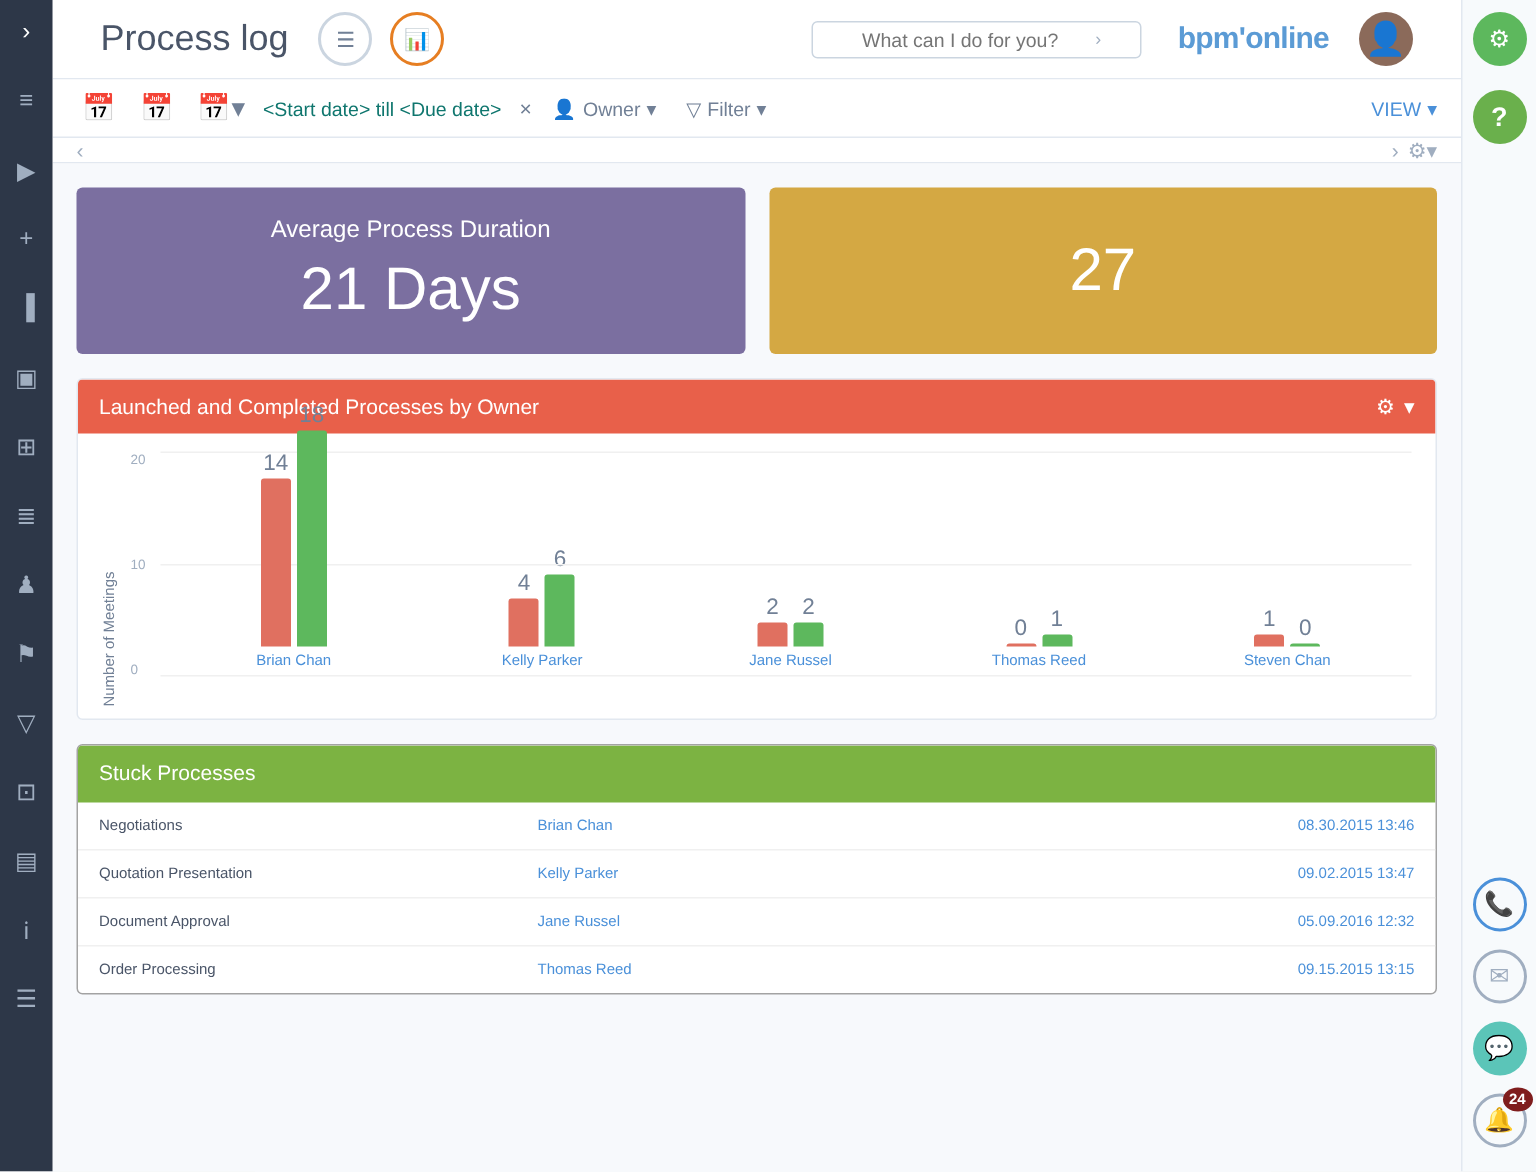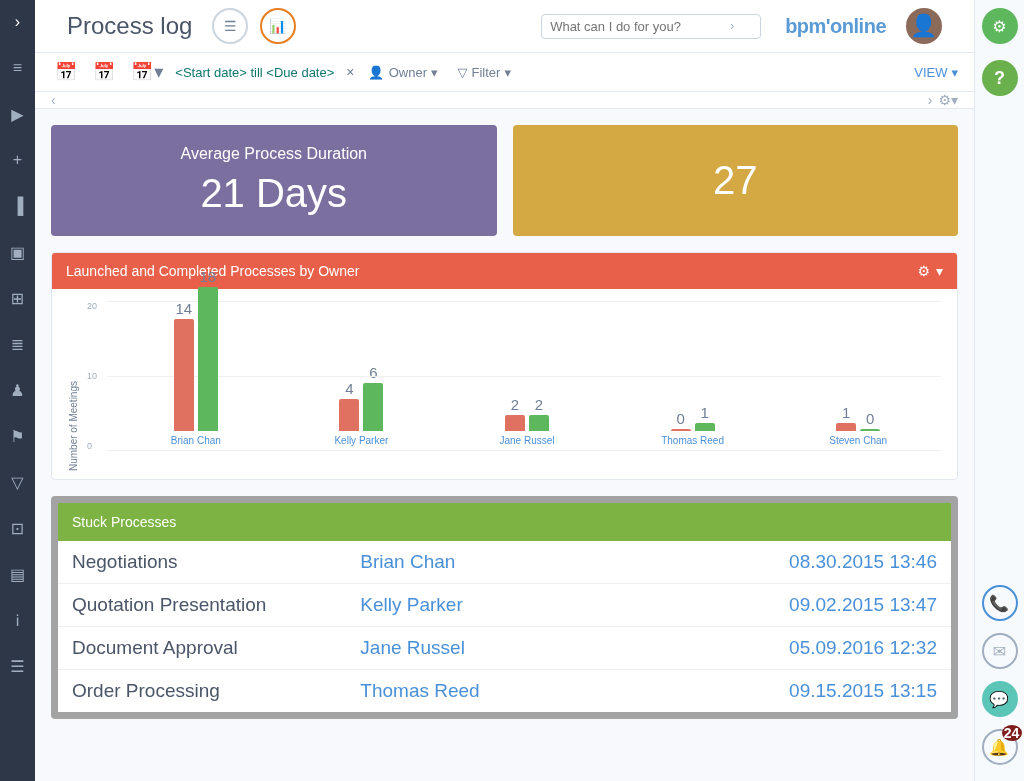--- a/index.html
+++ b/index.html
@@ -79,20 +79,21 @@
       width: 220px;
       background: #fff;
     }
     .search-bar input {
       border: none;
       outline: none;
       font-size: 13px;
       color: #a0aec0;
       width: 180px;
       background: transparent;
+      text-align: center;
     }
     .search-bar .search-arrow {
       color: #a0aec0;
       font-size: 12px;
     }
     .brand-logo {
       font-size: 20px;
       font-weight: 700;
       color: #2d5fa8;
       letter-spacing: -0.5px;
@@ -314,39 +315,39 @@
       color: #4a90d9;
       text-align: center;
       margin-top: 4px;
       white-space: nowrap;
     }
 
     
     .table-section {
       background: #fff;
       border-radius: 4px;
-      border: 7px solid #a3a3a3;
+      border: 1px solid #a3a3a3;
       overflow: hidden;
     }
     .table-header {
       background: #7cb342;
       padding: 10px 14px;
     }
     .table-header .table-title {
       color: #fff;
       font-size: 14px;
       font-weight: 500;
     }
     .table-body {}
     .table-row {
       display: flex;
       align-items: center;
       padding: 10px 14px;
       border-bottom: 1px solid #f0f0f0;
-      font-size: 19px;
+      font-size: 10px;
     }
     .table-row:last-child { border-bottom: none; }
     .table-row .col-name {
       flex: 2;
       color: #4a5568;
     }
     .table-row .col-owner {
       flex: 2;
       color: #4a90d9;
       cursor: pointer;
@@ -387,21 +388,21 @@
     .right-panel .rp-icon.teal-bg { background: #5bc5b8; color: #fff; }
     .notification-badge {
       position: relative;
     }
     .notification-badge .badge {
       position: absolute;
       top: -4px;
       right: -4px;
       background: #7f1d1d;
       color: #fff;
-      font-size: 14px;
+      font-size: 10px;
       width: 20px;
       height: 16px;
       border-radius: 50%;
       display: flex;
       align-items: center;
       justify-content: center;
       font-weight: 700;
     }
 
     .chart-grid-lines {

